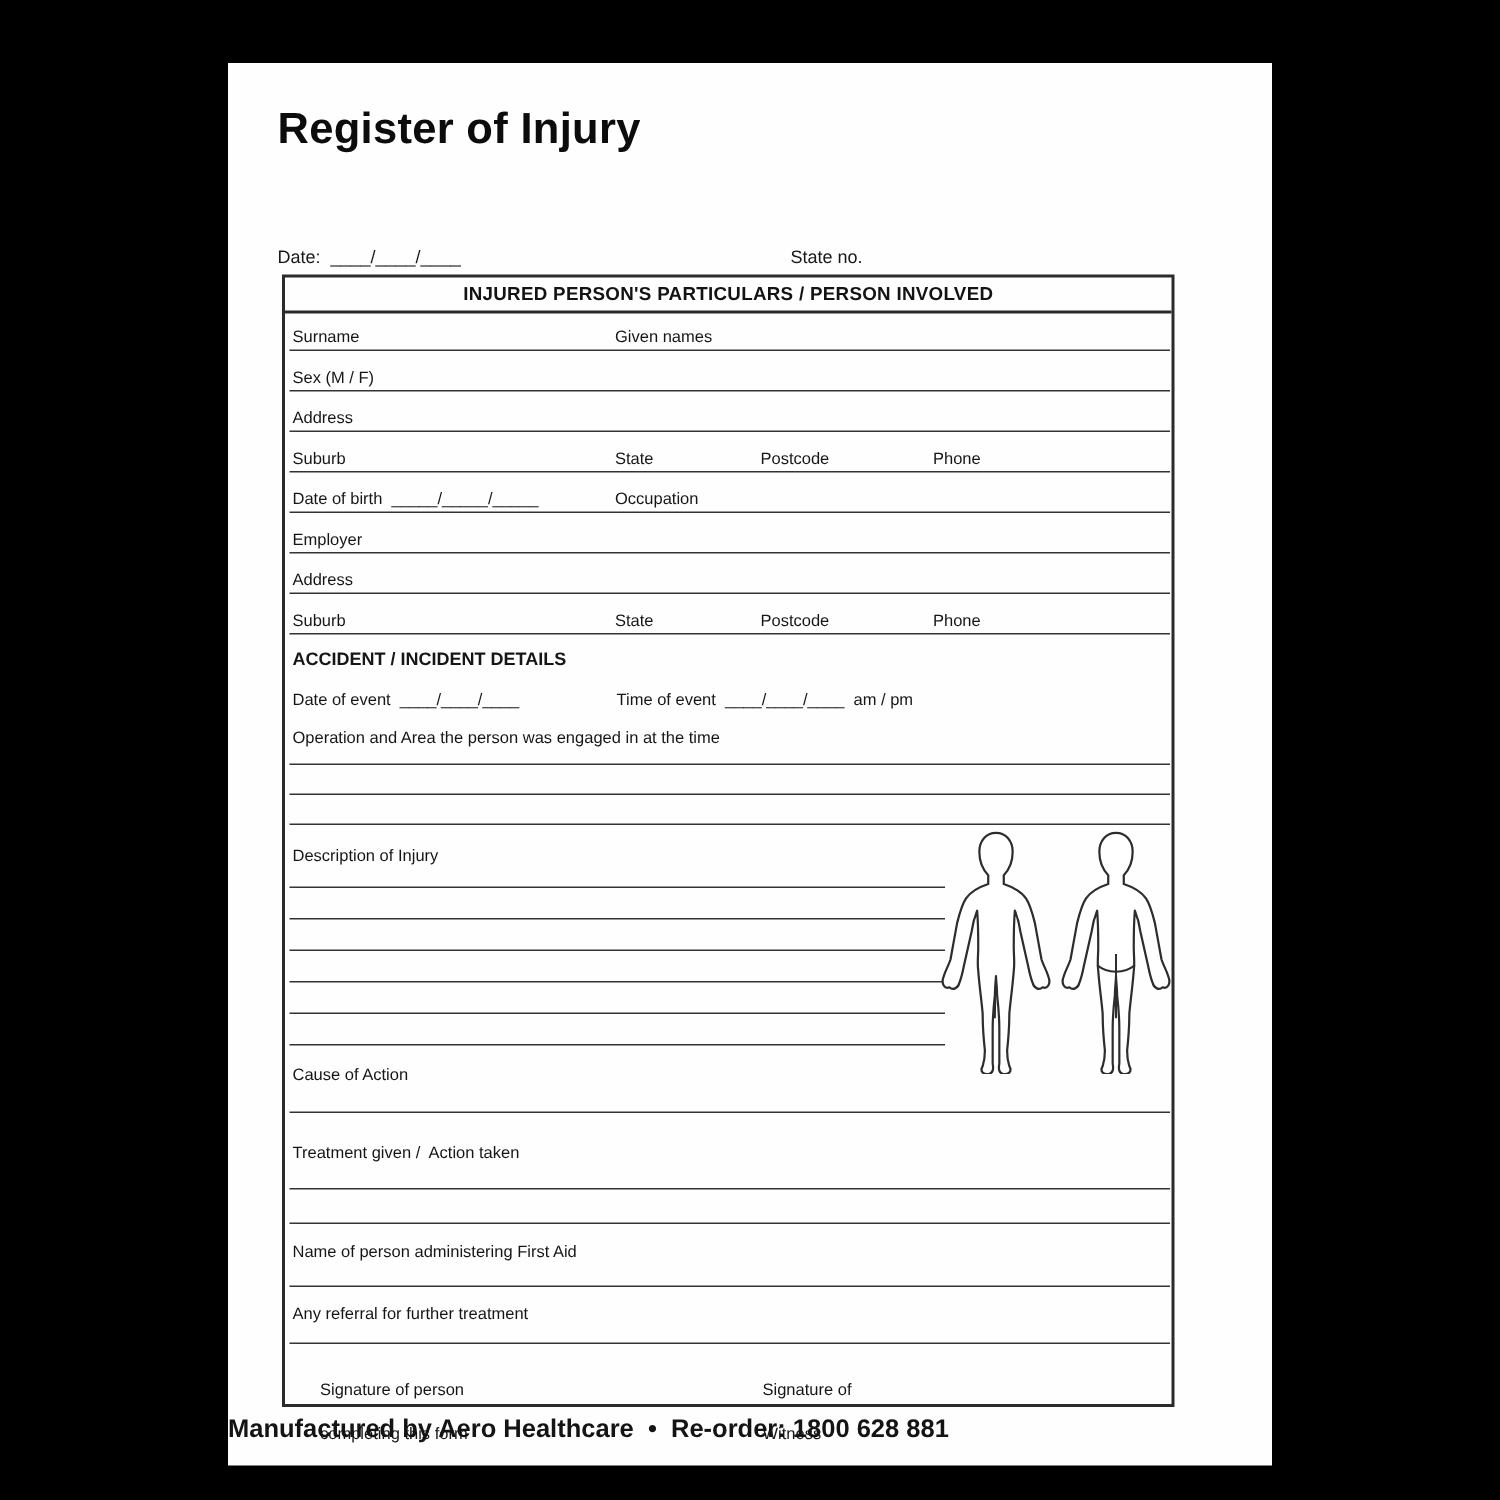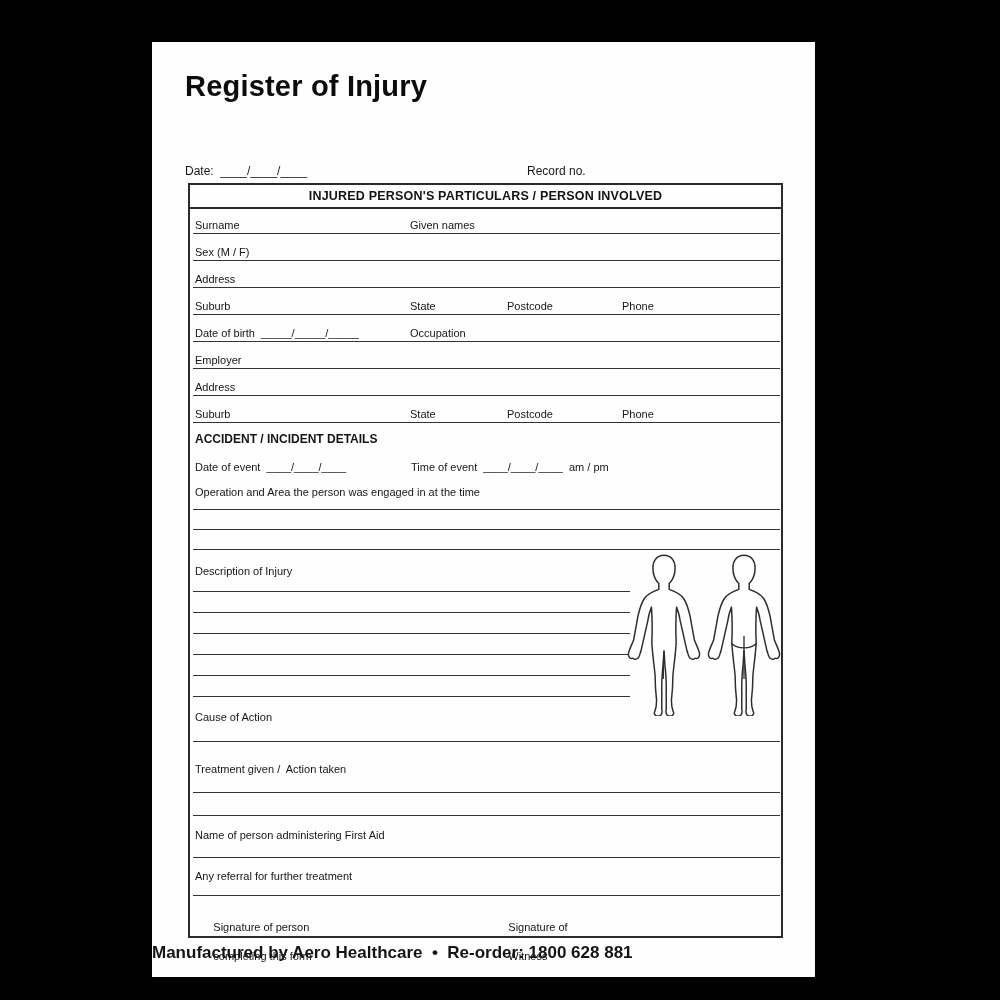--- a/index.html
+++ b/index.html
@@ -7,20 +7,21 @@
     width:1000px; height:1000px;
     background:#000;
     position:relative;
     font-family:"Liberation Sans","DejaVu Sans",sans-serif;
     color:#111;
   }
   .page {
     position:absolute; left:152px; top:42px;
     width:663px; height:935px;
     background:#fefefe;
+    padding-left:33px;
   }
   .title {
     position:absolute; left:33px; top:28px;
     font-size:29px; font-weight:bold; color:#0c0c0c;
     letter-spacing:0.2px;
   }
   .meta { position:absolute; top:94px; font-size:12px; color:#181818; white-space:pre;margin-top:28px; }
   .meta.date { left:33px; }
   .meta.record { left:375px; }
   .formbox {
@@ -61,21 +62,21 @@
   }
 </style>
 </head>
 <body>
 
 <div class="page">
 
   <div class="title">Register of Injury</div>
 
   <div class="meta date">Date:  ____/____/____</div>
-  <div class="meta record">Record no.</div>
+  <div class="meta record">State no.</div>
 
   <div class="formbox">
 
     <div class="boxheader">INJURED PERSON'S PARTICULARS / PERSON INVOLVED</div>
 
     <div class="lbl" style="left:5px;top:34px">Surname</div>
     <div class="lbl" style="left:220px;top:34px">Given names</div>
     <div class="rule full" style="top:48px"></div>
 
     <div class="lbl" style="left:5px;top:61px">Sex (M / F)</div>

